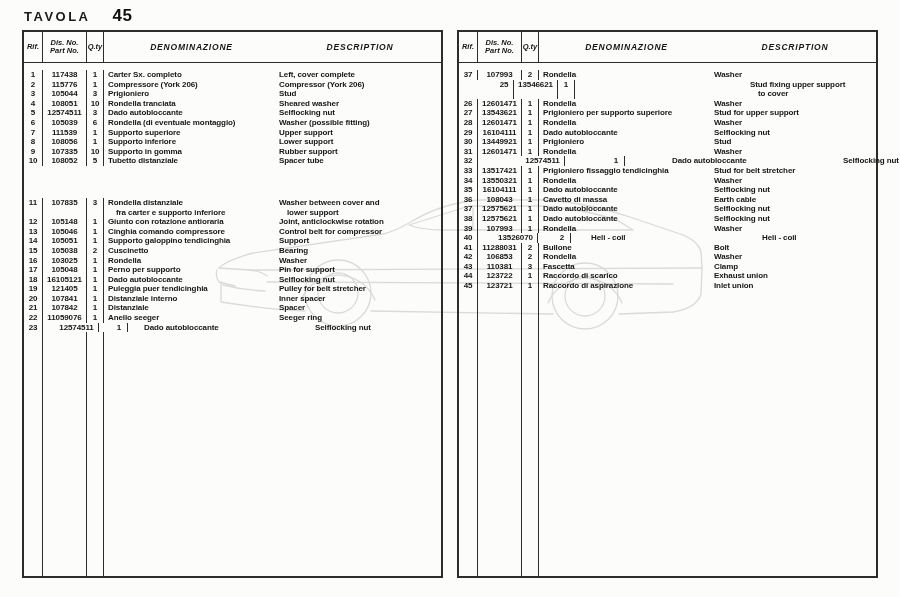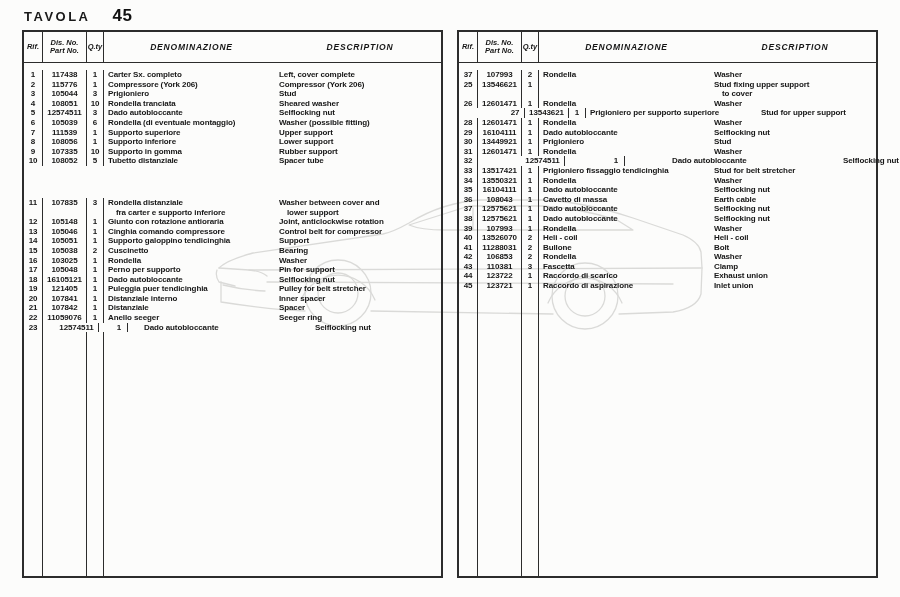--- a/index.html
+++ b/index.html
@@ -434,21 +434,21 @@
         <div class="c qty">2</div>
         <div class="c dd">
           <div class="denom">
             <div>Rondella</div>
           </div>
           <div class="desc">
             <div>Washer</div>
           </div>
         </div>
       </div>
-      <div class="row" style="height: 19.2px;">
+      <div class="row" style="height: 19.2px; padding-left: 36px;">
         <div class="c rif">25</div>
         <div class="c part">13546621</div>
         <div class="c qty">1</div>
         <div class="c dd">
           <div class="desc">
             <div>Stud fixing upper support</div>
             <div class="cont">to cover</div>
           </div>
         </div>
       </div>
@@ -458,21 +458,21 @@
         <div class="c qty">1</div>
         <div class="c dd">
           <div class="denom">
             <div>Rondella</div>
           </div>
           <div class="desc">
             <div>Washer</div>
           </div>
         </div>
       </div>
-      <div class="row" style="height: 9.6px; padding-left: 47px;">
+      <div class="row" style="height: 9.6px;">
         <div class="c rif">27</div>
         <div class="c part">13543621</div>
         <div class="c qty">1</div>
         <div class="c dd">
           <div class="denom">
             <div>Prigioniero per supporto superiore</div>
           </div>
           <div class="desc">
             <div>Stud for upper support</div>
           </div>
@@ -627,21 +627,21 @@
         <div class="c qty">1</div>
         <div class="c dd">
           <div class="denom">
             <div>Rondella</div>
           </div>
           <div class="desc">
             <div>Washer</div>
           </div>
         </div>
       </div>
-      <div class="row" style="height: 9.6px;">
+      <div class="row" style="height: 9.6px; gap: 16px;">
         <div class="c rif">40</div>
         <div class="c part">13526070</div>
         <div class="c qty">2</div>
         <div class="c dd">
           <div class="denom">
             <div>Heli - coil</div>
           </div>
           <div class="desc">
             <div>Heli - coil</div>
           </div>

